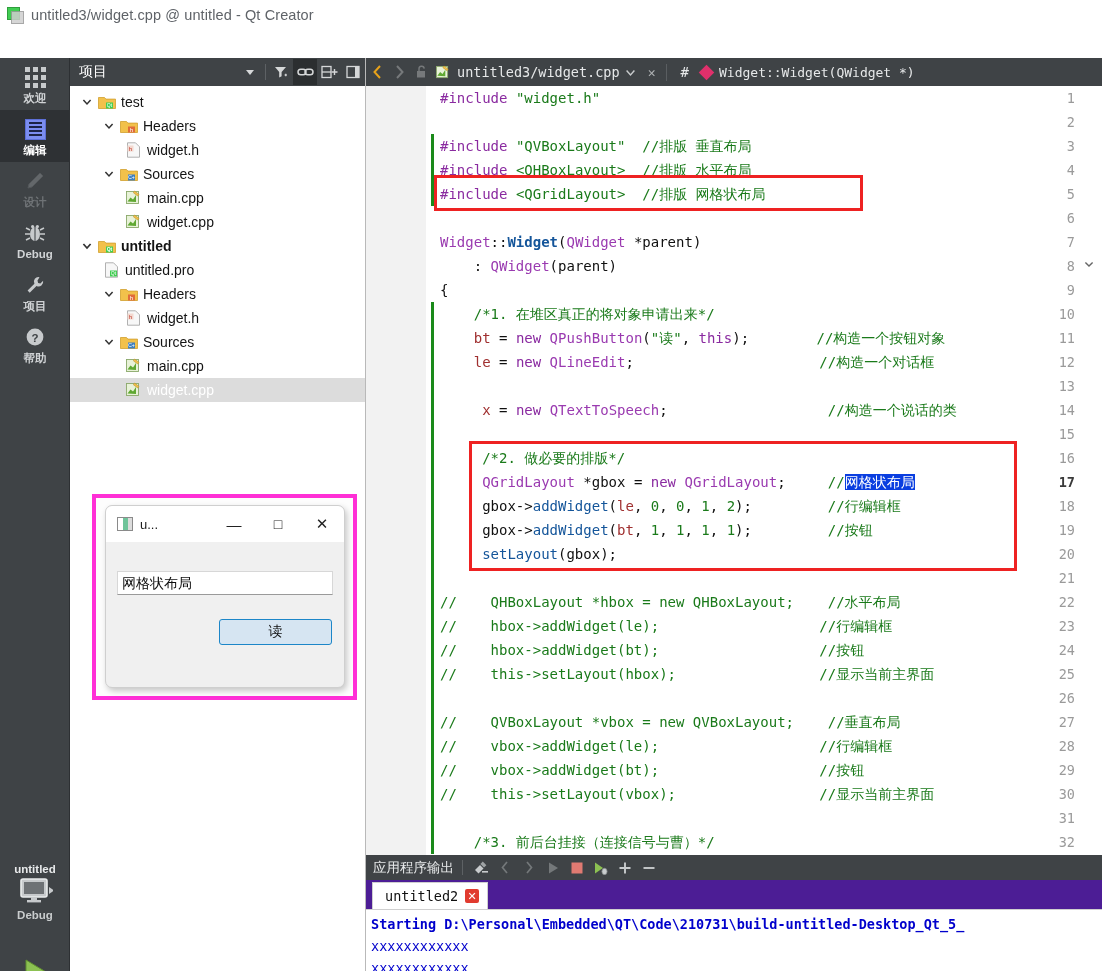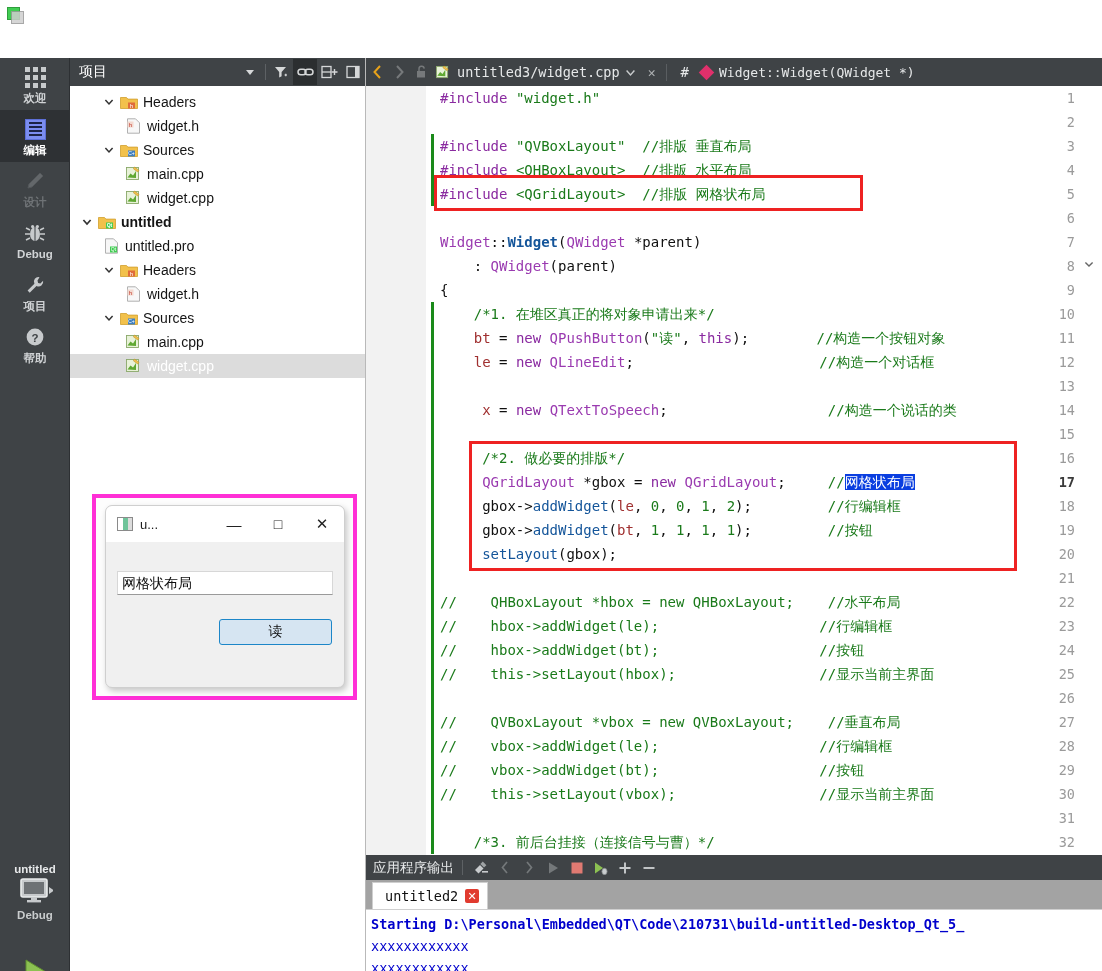--- a/index.html
+++ b/index.html
@@ -199,21 +199,21 @@
     position: absolute; left: 366px; top: 855px; width: 736px; height: 116px;
     background: #ffffff;
   }
   .outhdr {
     height: 25px; background: #3f4346; display: flex; align-items: center;
     color: #e7e9ea; font-size: 13.5px; padding-left: 7px;
   }
   .outhdr .obtn { width: 24px; height: 24px; display: flex; align-items: center; justify-content: center; }
   .outhdr .osep { width: 1px; height: 15px; background: #5d6164; margin: 0 6px 0 8px; }
   .outtabs {
-    height: 29px; background: #a3a3a3; display: flex; align-items: flex-end;
+    height: 29px; background: #4c1d95; display: flex; align-items: flex-end;
     padding-left: 6px;
   }
   .otab {
     height: 27px; background: #ffffff; display: flex; align-items: center;
     padding: 0 8px 0 12px; font-size: 13.5px; color: #101010; gap: 7px;
     font-family: "DejaVu Sans Mono", monospace;
     border: 1px solid #cfcfcf; border-bottom: none;
   }
   .otab .xc {
     width: 14px; height: 14px; background: #e13b2f; color: #fff; font-size: 11px;
@@ -233,20 +233,21 @@
 </head>
 <body>
 
 <div id="app">
 
   <div class="titlebar">
     <div class="qticon">
       <div class="sq1"></div>
         <div class="sq2"></div>
     </div>
+    <div class="ttl">untitled3/widget.cpp @ untitled - Qt Creator</div>
   </div>
 
 
   <div class="modebar">
 
     <div class="mode">
       <div class="glyph">
         <div class="grid9">
             <i></i>
             <i></i>
@@ -369,20 +370,35 @@
       <div class="tbtn">
         <svg width="14" height="14" viewBox="0 0 14 14">
           <rect x="1" y="1.5" width="12" height="11" fill="none" stroke="#d6d8d9" stroke-width="1.3"></rect>
           <rect x="9" y="1.5" width="4" height="11" fill="#d6d8d9"></rect>
         </svg>
       </div>
     </div>
 
     <div class="tree">
 
+      <div class="trow ind1">
+        <span class="chev">
+          <svg width="10" height="10" viewBox="0 0 10 10">
+              <path d="M1.4 3 L5 7 L8.6 3" stroke="#333" stroke-width="1.5" fill="none"></path>
+            </svg>
+        </span>
+        <span class="ic">
+          <svg width="18" height="15" viewBox="0 0 18 15">
+            <path d="M0.5 2.5 h6 l1.4 1.6 h9.6 v9.4 h-17 z" fill="#f2c14b" stroke="#d0a02e" stroke-width=".8"></path>
+            <rect x="8" y="7.5" width="7" height="6" fill="#41cd52"></rect>
+            <text x="11.5" y="12.4" font-size="5" font-family="Liberation Sans, sans-serif" fill="#fff" text-anchor="middle">Qt</text>
+          </svg>
+        </span>
+        <span class="tx">test</span>
+      </div>
       <div class="trow ind2">
         <span class="chev">
           <svg width="10" height="10" viewBox="0 0 10 10">
               <path d="M1.4 3 L5 7 L8.6 3" stroke="#333" stroke-width="1.5" fill="none"></path>
             </svg>
         </span>
         <span class="ic">
           <svg width="18" height="15" viewBox="0 0 18 15">
             <path d="M0.5 2.5 h6 l1.4 1.6 h9.6 v9.4 h-17 z" fill="#f2c14b" stroke="#d0a02e" stroke-width=".8"></path>
             <rect x="8" y="7.5" width="7" height="6" fill="#e06c3a"></rect>

